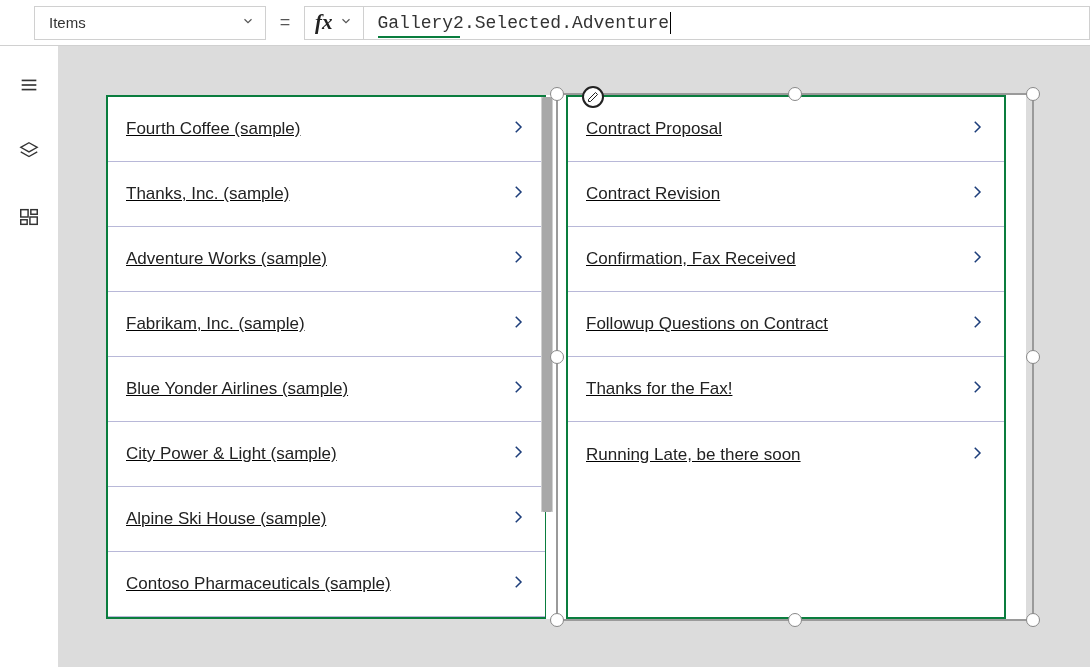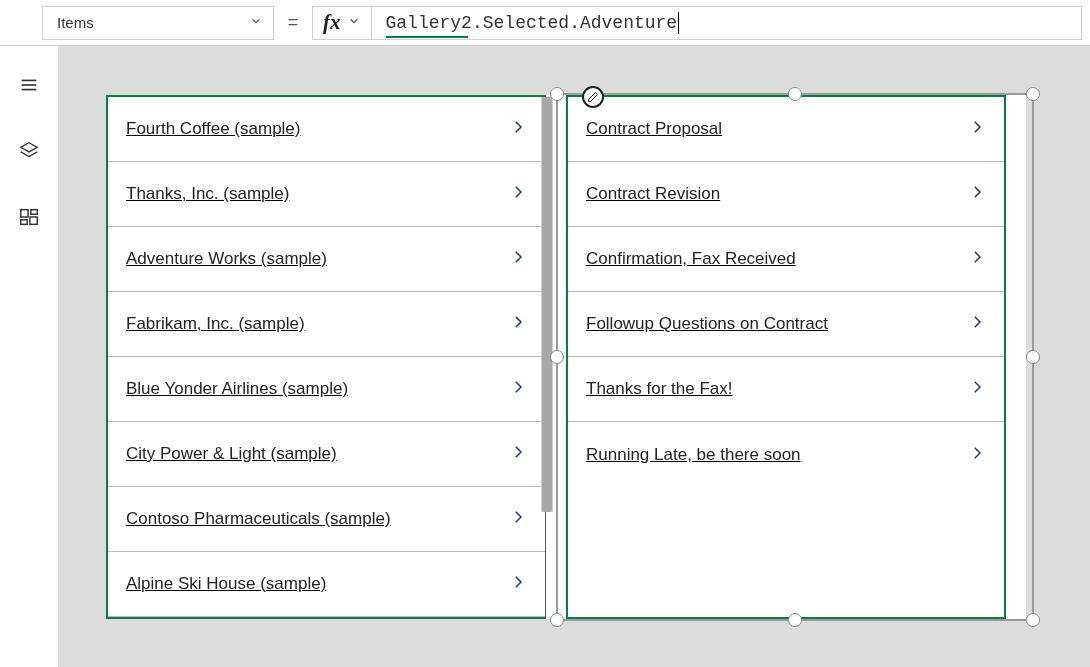--- a/index.html
+++ b/index.html
@@ -10,21 +10,21 @@
       height: 667px;
       overflow: hidden;
     }
     
     
     .formula-bar {
       height: 46px;
       display: flex;
       align-items: center;
       border-bottom: 1px solid #d0d0d0;
-      padding: 0 8px;
+      padding: 0 0;
       gap: 0;
       background: #fff;
     }
     .property-select {
       width: 232px;
       height: 34px;
       border: 1px solid #d0d0d0;
       display: flex;
       align-items: center;
       justify-content: space-between;
@@ -308,27 +308,27 @@
                 <polyline points="9 5 16 12 9 19"></polyline>
               </svg></span>
           </div>
           <div class="gallery-item">
             <span class="gallery-item-label">City Power &amp; Light (sample)</span>
             <span class="item-chevron"><svg viewBox="0 0 24 24" fill="none" stroke="#1c3d7a" stroke-width="2">
                 <polyline points="9 5 16 12 9 19"></polyline>
               </svg></span>
           </div>
           <div class="gallery-item">
+            <span class="gallery-item-label">Alpine Ski House (sample)</span>
+            <span class="item-chevron"><svg viewBox="0 0 24 24" fill="none" stroke="#1c3d7a" stroke-width="2">
+                <polyline points="9 5 16 12 9 19"></polyline>
+              </svg></span>
+          </div>
+          <div class="gallery-item">
             <span class="gallery-item-label">Contoso Pharmaceuticals (sample)</span>
-            <span class="item-chevron"><svg viewBox="0 0 24 24" fill="none" stroke="#1c3d7a" stroke-width="2">
-                <polyline points="9 5 16 12 9 19"></polyline>
-              </svg></span>
-          </div>
-          <div class="gallery-item">
-            <span class="gallery-item-label">Alpine Ski House (sample)</span>
             <span class="item-chevron"><svg viewBox="0 0 24 24" fill="none" stroke="#1c3d7a" stroke-width="2">
                 <polyline points="9 5 16 12 9 19"></polyline>
               </svg></span>
           </div>
           <div class="scrollbar-fake">
             <div class="thumb"></div>
           </div>
         </div>
 
       <div style="width:10px;"></div>

